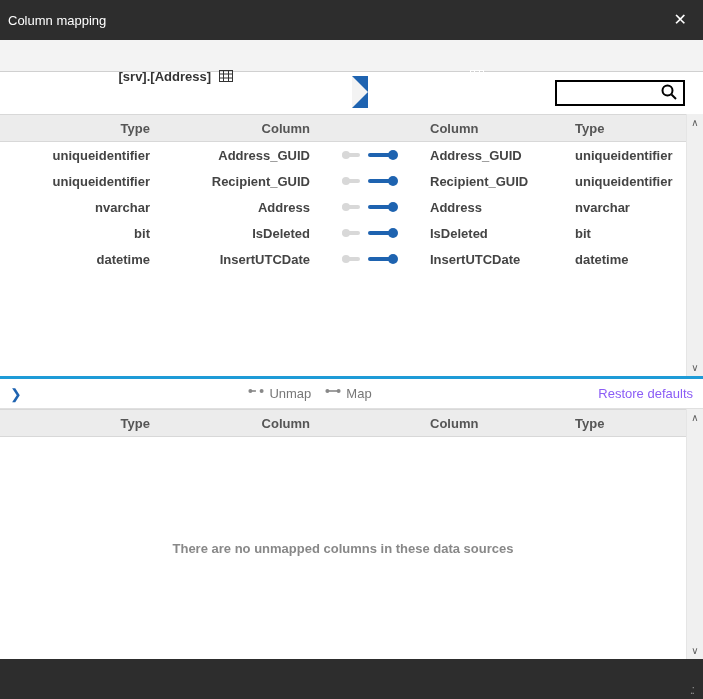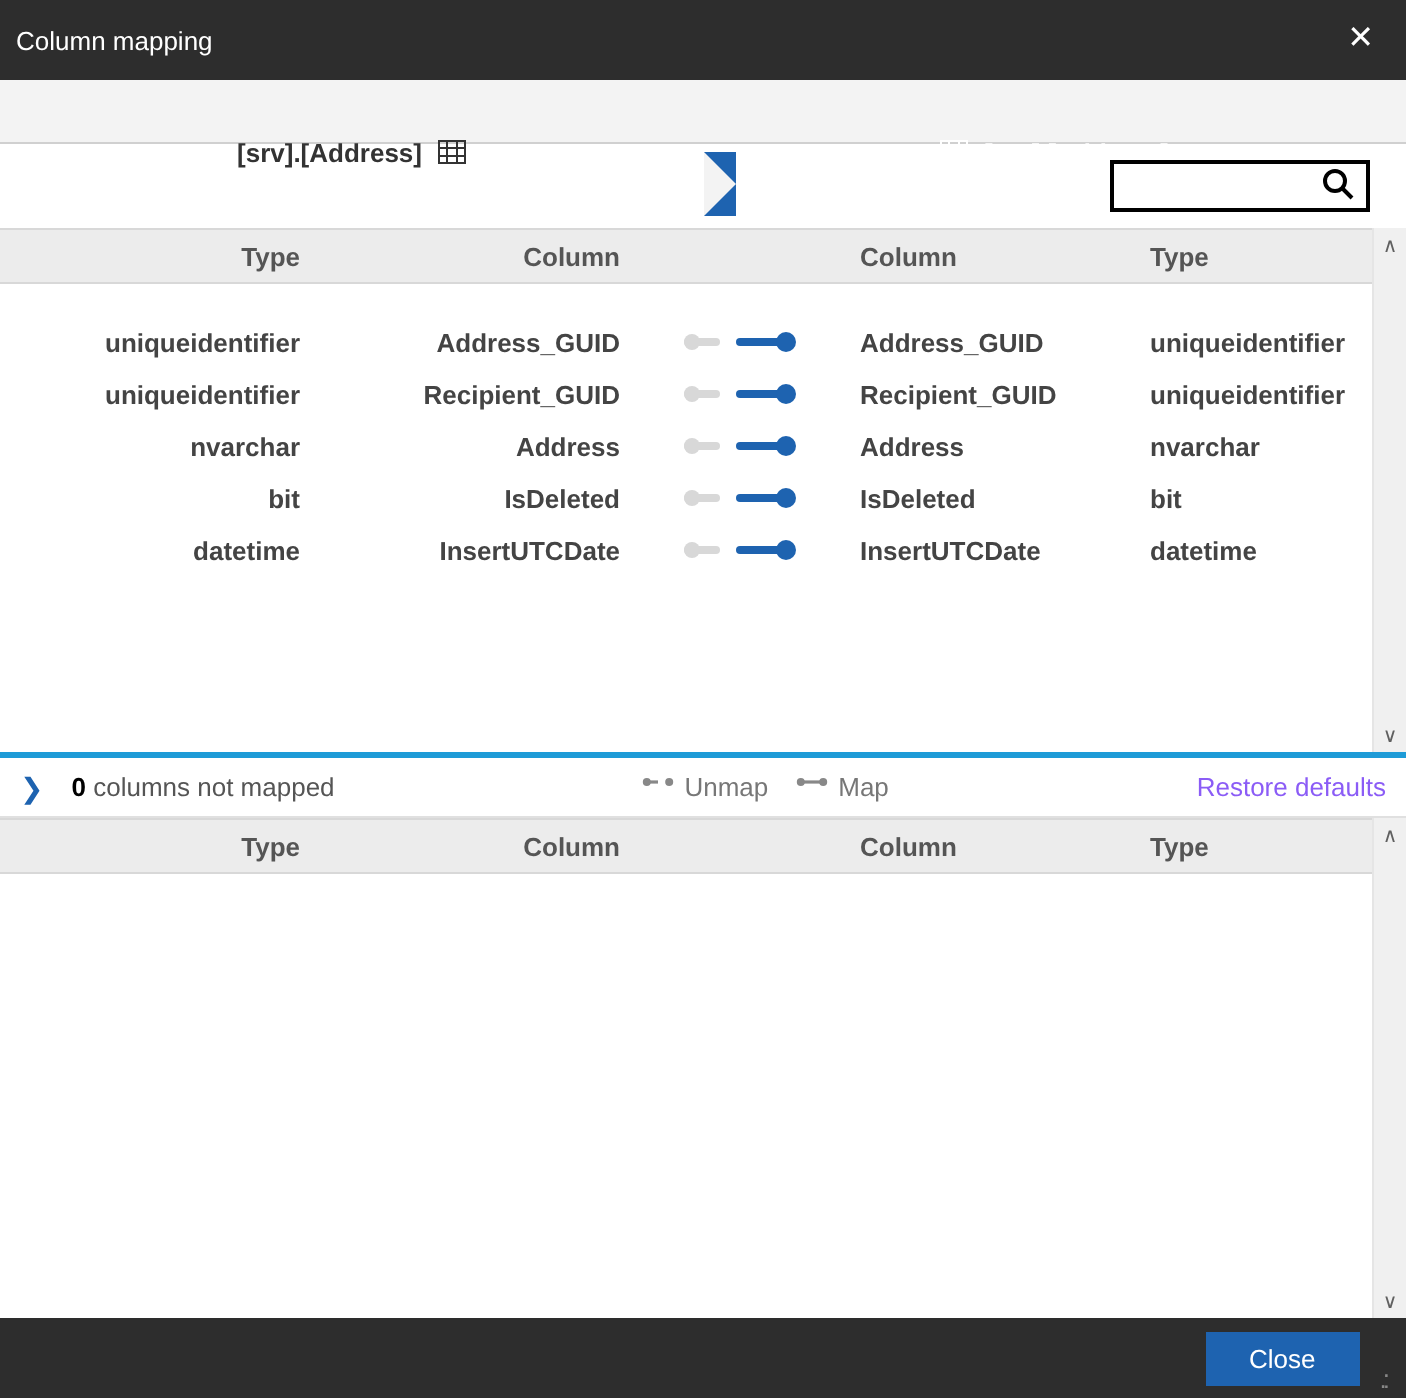--- a/index.html
+++ b/index.html
@@ -38,21 +38,21 @@
   
   .colheaders { display: flex; height: 28px; align-items: center; background: #ececec; border-top: 1px solid #d8d8d8; border-bottom: 1px solid #d8d8d8; }
   .col { padding: 0 8px; color: #555; }
   .col.type-l   { width: 170px; text-align: right; padding-right: 20px; }
   .col.col-l    { width: 160px; text-align: right; padding-right: 20px; }
   .col.toggle   { width: 80px; }
   .col.col-r    { width: 145px; text-align: left; padding-left: 20px; }
   .col.type-r   { flex: 1; text-align: left; padding-left: 20px; }
 
   
-  .rows { flex: 1; margin-top: 16px; }
+  .rows { flex: 1; }
   .row { display: flex; align-items: center; height: 26px; }
   .cell { padding: 0 8px; }
   .cell.type-l { width: 170px; text-align: right; padding-right: 20px; color: #444; }
   .cell.col-l  { width: 160px; text-align: right; padding-right: 20px; color: #444; }
   .cell.toggle { width: 80px; display: flex; justify-content: center; align-items: center; }
   .cell.col-r  { width: 145px; text-align: left;  padding-left: 20px; color: #444; }
   .cell.type-r { flex: 1; text-align: left; padding-left: 20px; color: #444; }
 
   
   .switch { width: 56px; height: 10px; position: relative; }
@@ -218,24 +218,20 @@
   <div class="vscroll">
     <div class="arrow">∧</div>
     <div class="arrow">∨</div>
   </div>
 </div>
 
 <div class="splitter"></div>
 
 <div class="midbar">
   <span class="expand">❯</span>
-  <span class="status">
-    <b>0</b>
-    <span>columns not mapped</span>
-  </span>
   <span class="spacer"></span>
   <span class="action">
     <span class="linkicon">
       <svg width="20" height="10" viewBox="0 0 20 10">
           <circle cx="3" cy="5" r="2.5" fill="#888"></circle>
           <line x1="5" y1="5" x2="10" y2="5" stroke="#888" stroke-width="2"></line>
           <circle cx="17" cy="5" r="2.5" fill="#888"></circle>
         </svg>
     </span>
     <span>Unmap</span>
@@ -256,23 +252,23 @@
 
 <div class="bottom-pane-wrap">
   <div class="pane-body">
     <div class="colheaders">
       <div class="col type-l">Type</div>
       <div class="col col-l">Column</div>
       <div class="col toggle"></div>
       <div class="col col-r">Column</div>
       <div class="col type-r">Type</div>
     </div>
+    <div class="emptymsg">There are no unmapped columns in these data sources</div>
   </div>
   <div class="vscroll">
     <div class="arrow">∧</div>
     <div class="arrow">∨</div>
   </div>
 </div>
 
 <div class="footer">
-  <button class="btn-close">Close</button>
   <span class="grip">.:</span>
 </div>
 
 </body></html>

